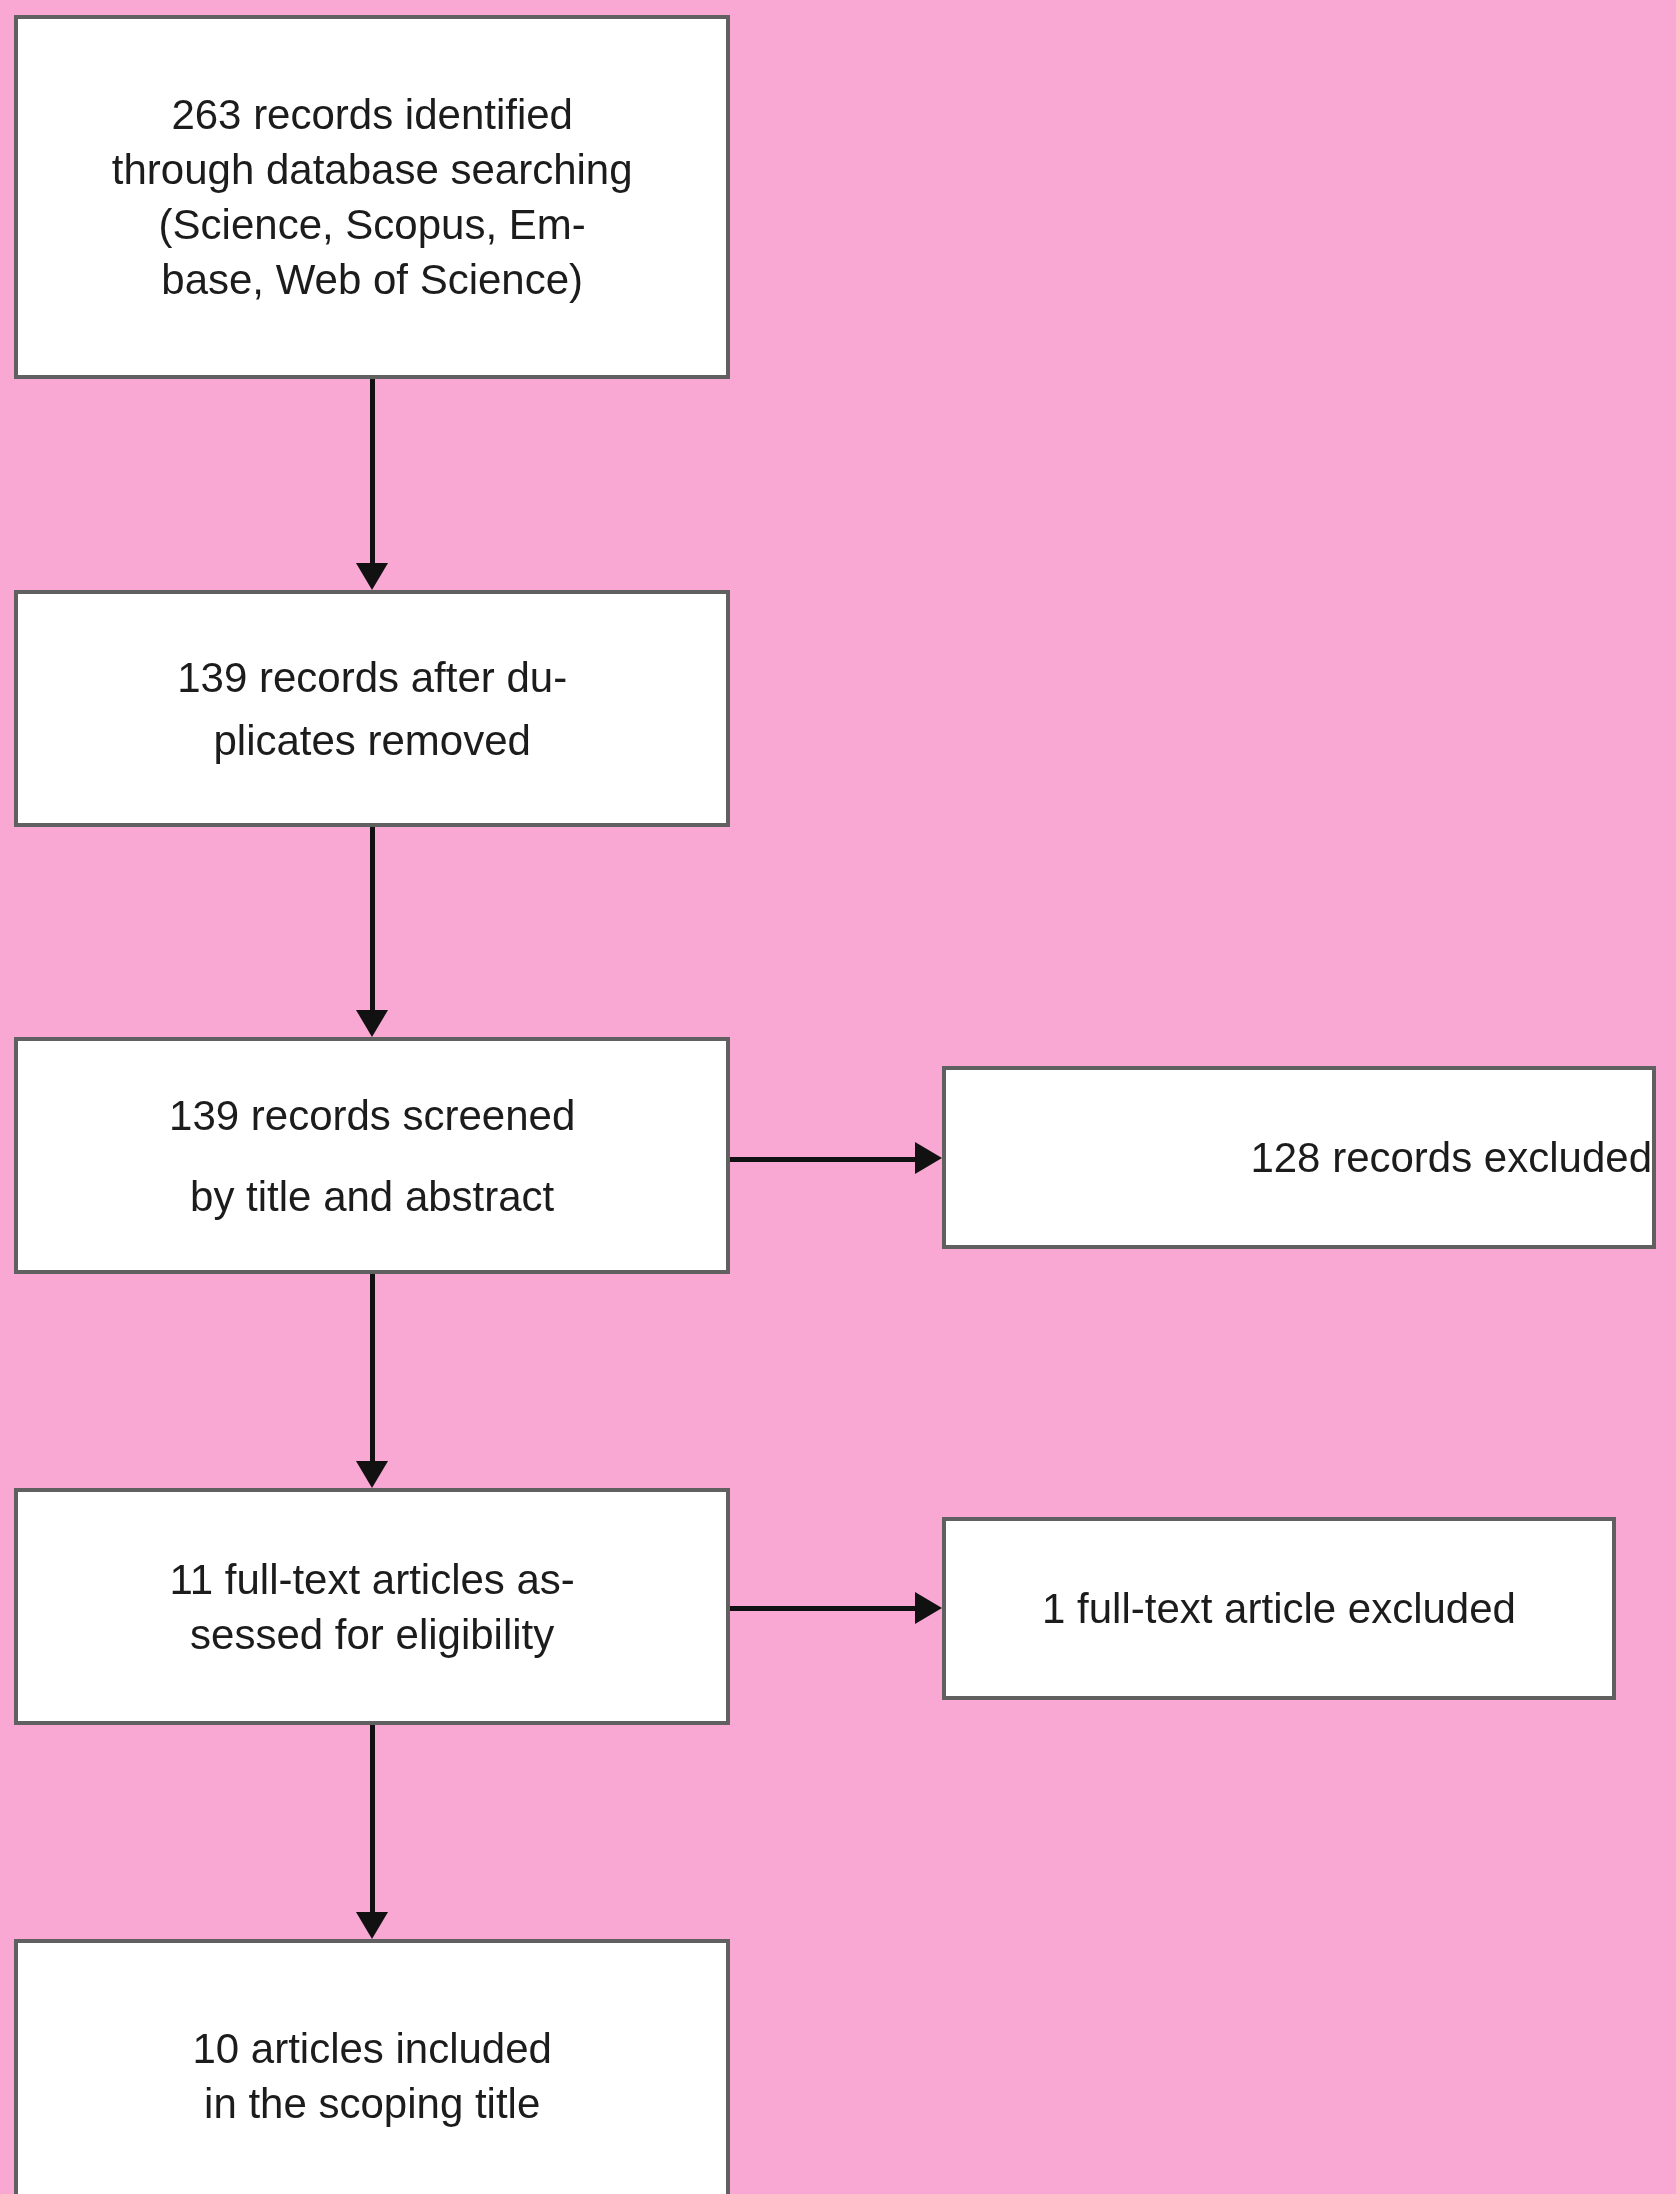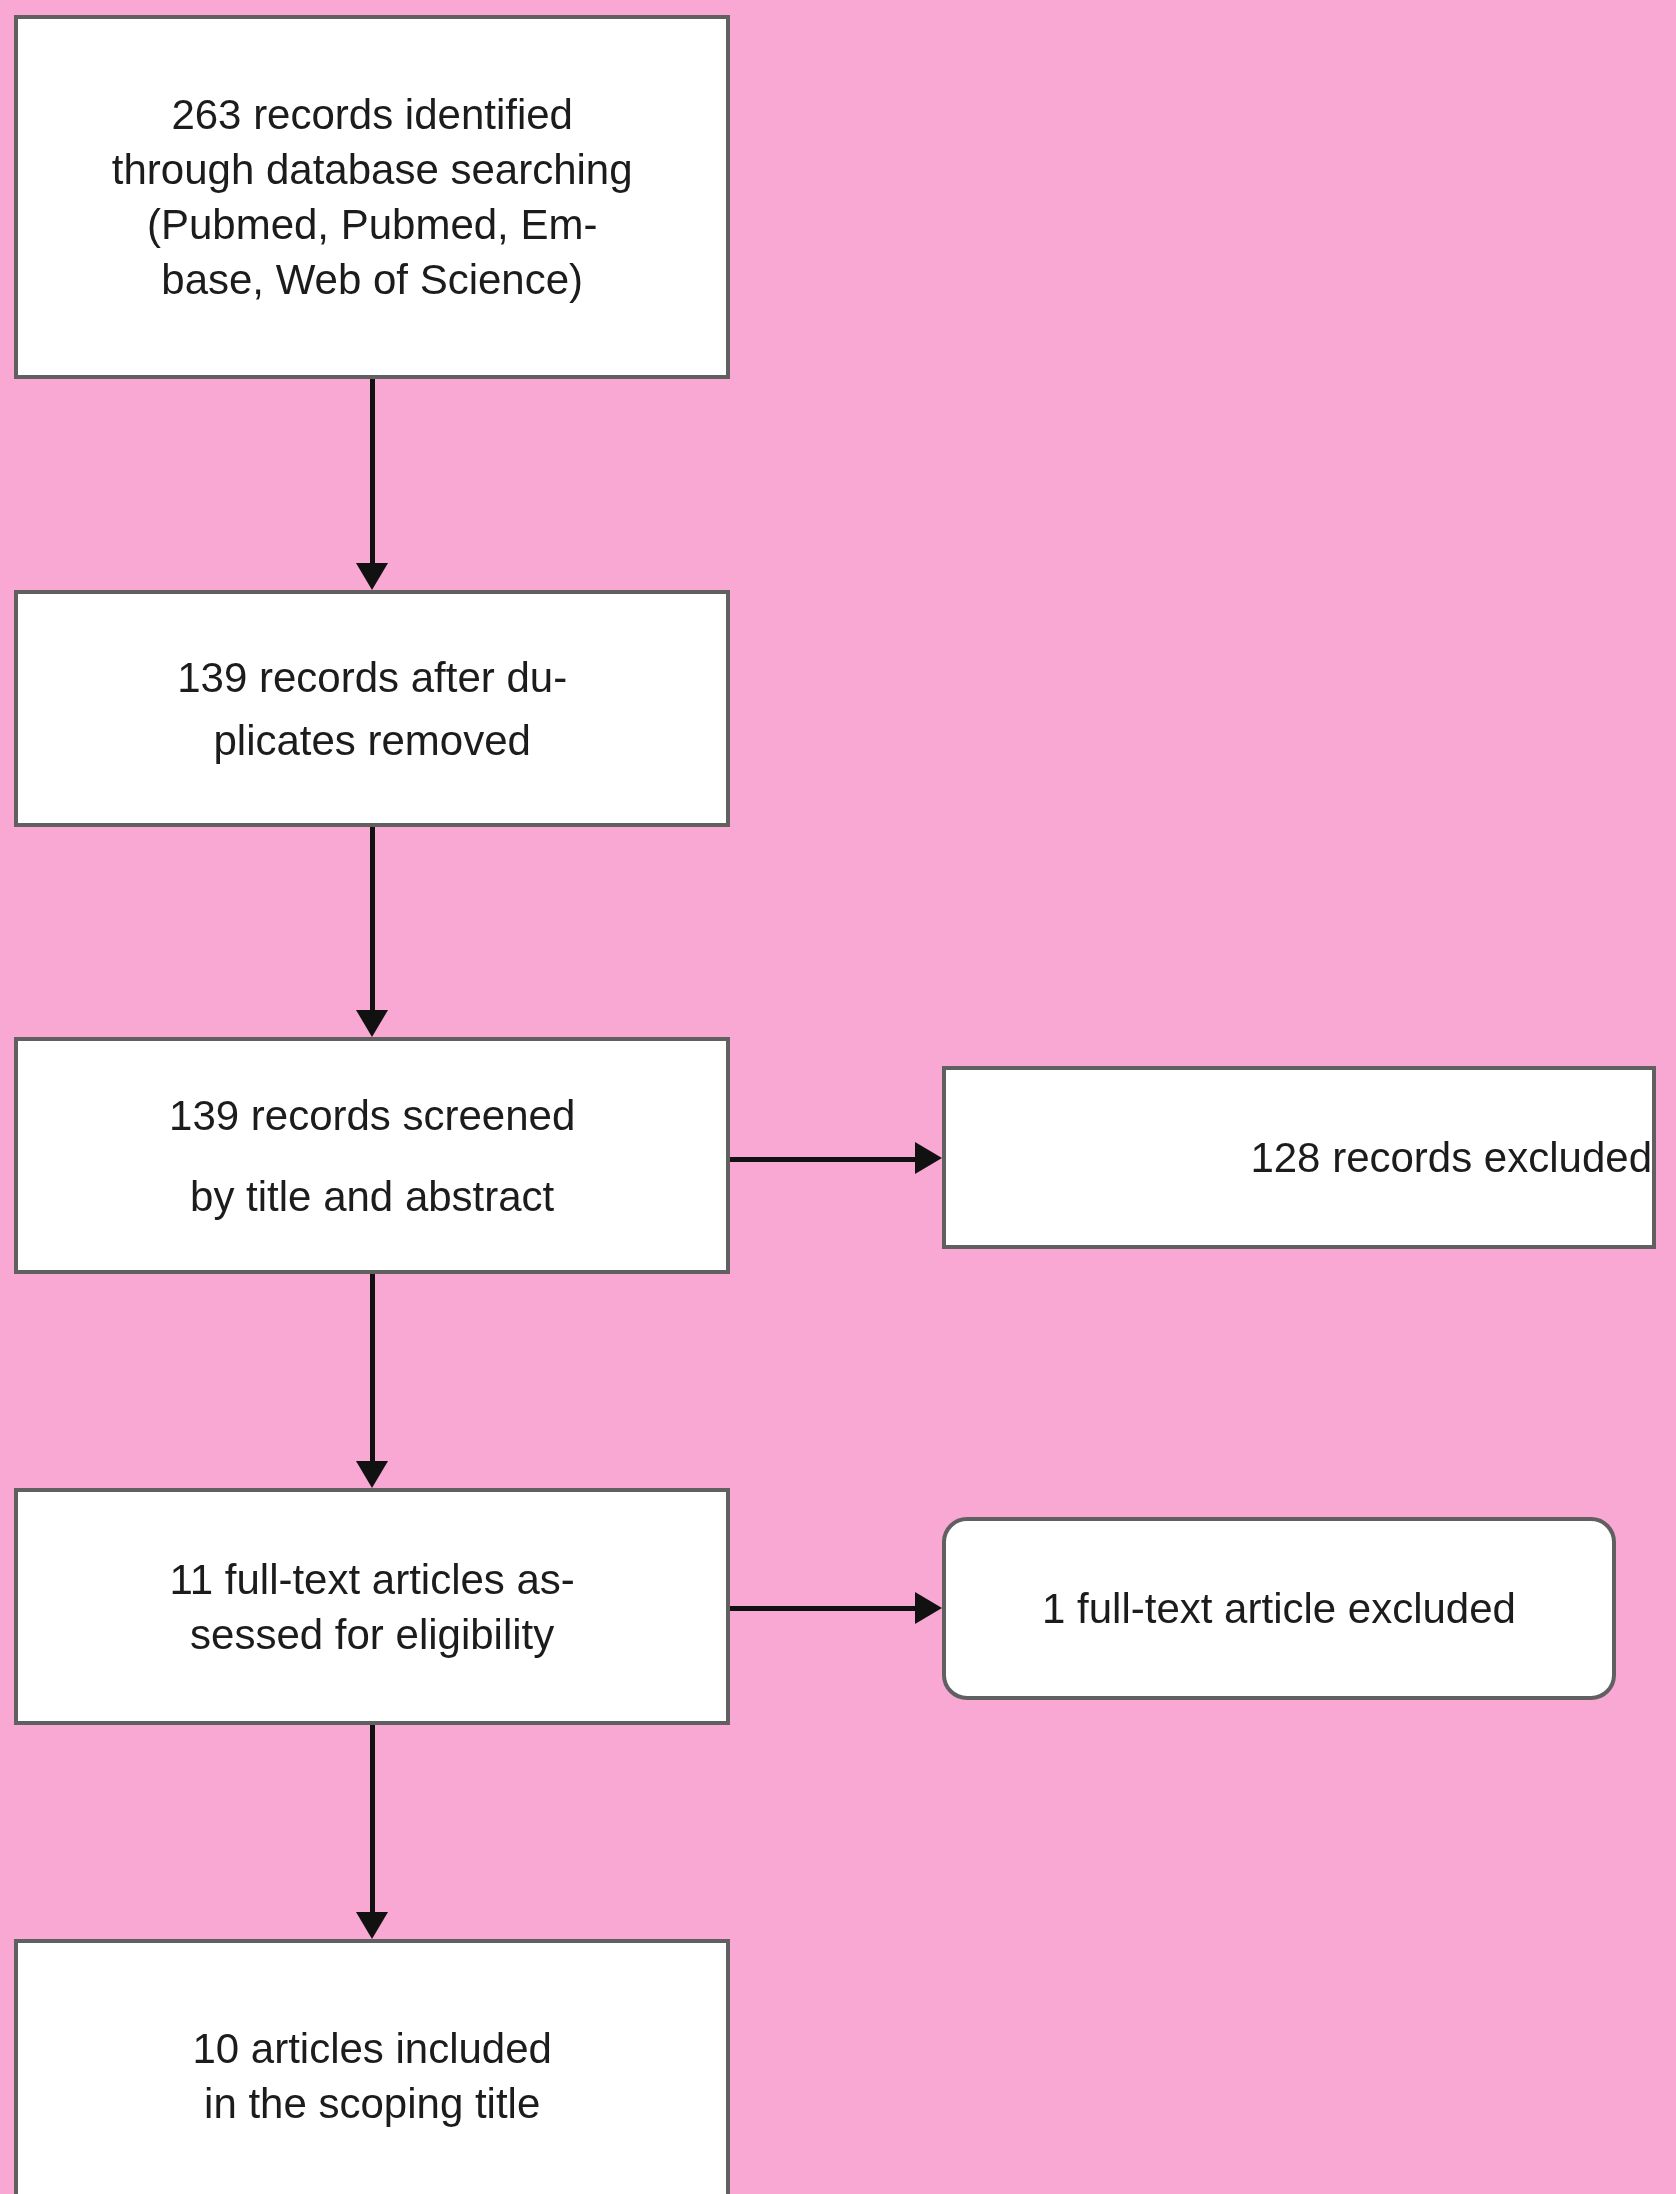--- a/index.html
+++ b/index.html
@@ -32,21 +32,21 @@
 
   
   .n-identified { left: 14.2px;  top: 15px;   width: 716px; height: 364px; }
   .n-dedup      { left: 14.2px;  top: 590px;  width: 716px; height: 237px; gap: 8px; }
   .n-screened   { left: 14.2px;  top: 1037px; width: 716px; height: 237px; gap: 26px; }
   .n-assessed   { left: 14.2px;  top: 1488px; width: 716px; height: 237px; }
   .n-included   { left: 14.2px;  top: 1939px; width: 716px; height: 273px; }
 
   
   .n-rec-excl   { left: 942px; top: 1066px; width: 714px; height: 183px; align-items: flex-end; }
-  .n-ft-excl    { left: 942px; top: 1517px; width: 674px; height: 183px; border-radius: 25px; }
+  .n-ft-excl    { left: 942px; top: 1517px; width: 674px; height: 183px; }
 
   
   .vline {
     position: absolute;
     width: 5.2px;
     background: #111111;
     left: 370px;
   }
   .v1 { top: 379px;  height: 186px; }
   .v2 { top: 827px; height: 184px; }
@@ -89,21 +89,21 @@
   .hr2 { top: 1592px; }
 </style>
 </head>
 <body>
 
 <div class="canvas">
 
   <div class="node n-identified">
     <div class="line">263 records identified</div>
     <div class="line">through database searching</div>
-    <div class="line">(Pubmed, Pubmed, Em-</div>
+    <div class="line">(Science, Scopus, Em-</div>
     <div class="line">base, Web of Science)</div>
   </div>
 
   <div class="vline v1"></div>
   <div class="head-down hd1"></div>
 
   <div class="node n-dedup">
     <div class="line">139 records after du-</div>
     <div class="line">plicates removed</div>
   </div>

